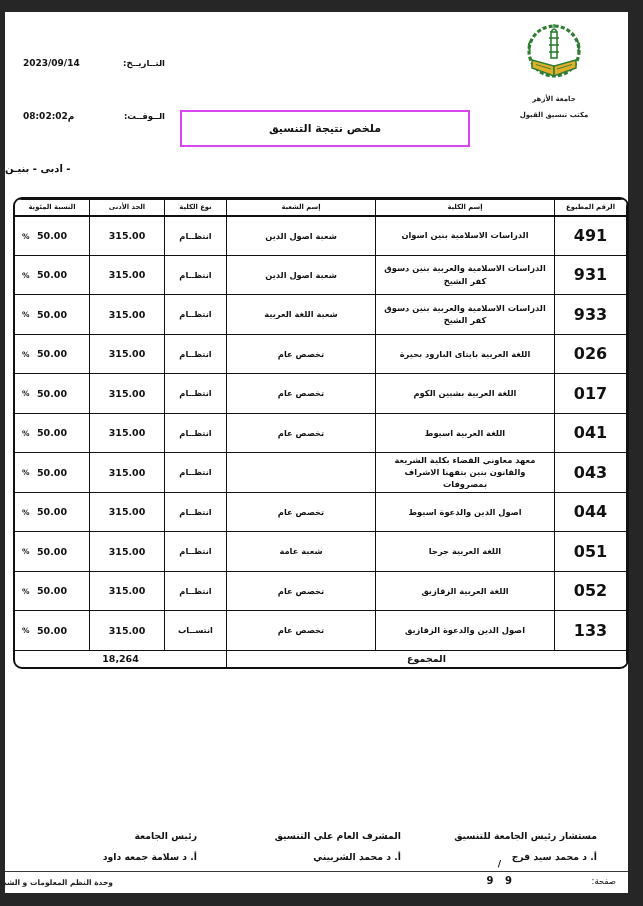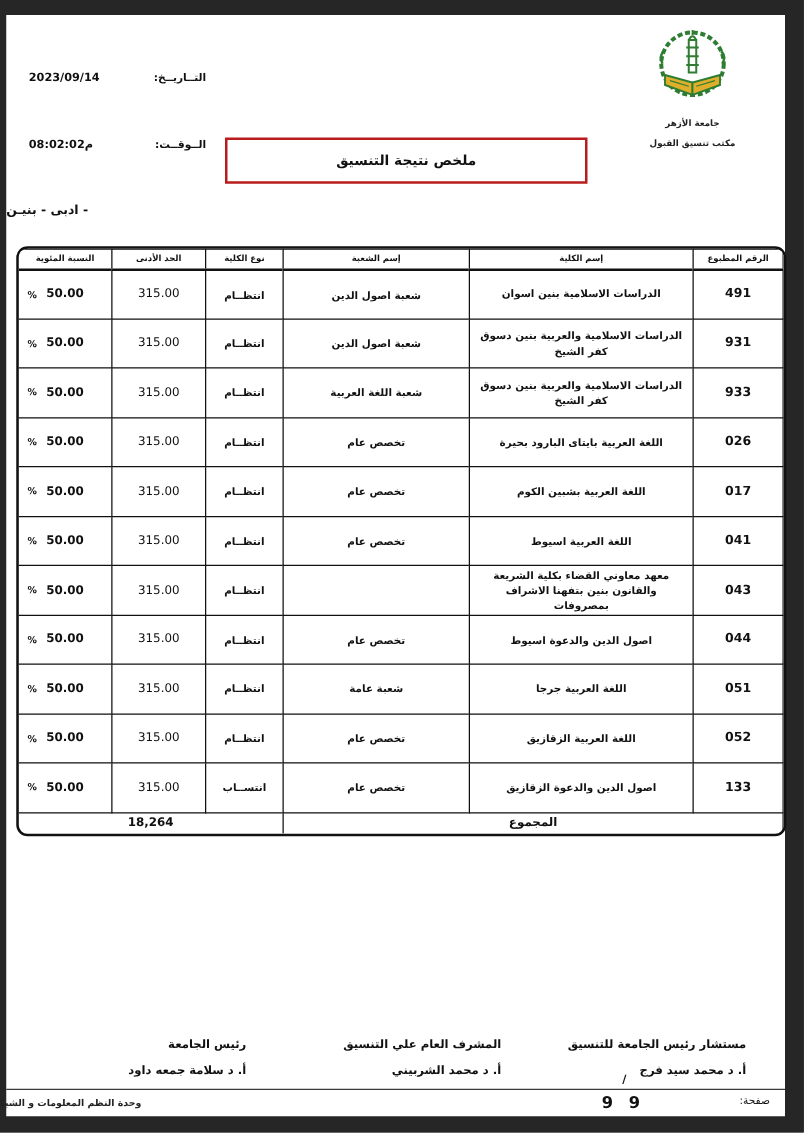--- a/index.html
+++ b/index.html
@@ -52,21 +52,21 @@
   .logo-svg { display: block; margin: 0 auto; }
   .org-line { font-size: 7px; font-weight: bold; color: #222; margin-top: 9px; }
   .org-line2 { font-size: 7px; font-weight: bold; color: #222; margin-top: 8px; }
 
   .title-box {
     position: absolute;
     top: 98px;
     left: 175px;
     width: 290px;
     height: 37px;
-    border: 2px solid #b91c1c;
+    border: 2px solid #d946ef;
     display: flex;
     align-items: center;
     justify-content: center;
   }
   .title-text { font-size: 11px; font-weight: bold; color: #111; }
 
   .subtitle {
     position: absolute;
     top: 151px;
     left: 0;
@@ -107,25 +107,25 @@
     color: #111;
   }
   thead th {
     height: 16px;
     font-size: 6.8px;
     font-weight: bold;
     border-bottom: 2px solid #111;
     background: #fff;
   }
   tbody td { height: 39.5px; }
-  td.c-code { font-size: 10px; font-weight: bold; margin-left: 11px; }
+  td.c-code { font-size: 16px; font-weight: bold; margin-left: 11px; }
   td.c-college { font-size: 8.3px; font-weight: 600; padding: 0 6px; line-height: 1.5; }
   td.c-branch { font-size: 8.3px; font-weight: 600; }
   td.c-type { font-size: 8.3px; font-weight: 600; }
-  td.c-min { font-size: 9.5px; font-weight: normal; }
+  td.c-min { font-size: 9.5px; font-weight: bold; }
   td.c-pct { font-size: 9.5px; font-weight: bold; position: relative; }
   .pct-sign {
     position: absolute;
     left: 7px;
     top: 50%;
     transform: translateY(-50%);
     font-size: 7.5px;
     font-weight: bold;
   }
   tfoot td {
@@ -167,21 +167,21 @@
     top: 864px;
     right: 12px;
     font-size: 8.5px;
     font-weight: normal;
     color: #111;
   }
   .footer-page-num {
     position: absolute;
     top: 863px;
     right: 112px;
-    font-size: 13px;
+    font-size: 10px;
     font-weight: bold;
     color: #111;
     direction: ltr;
     letter-spacing: 4px;
   }
   .footer-unit {
     position: absolute;
     top: 866px;
     right: 515px;
     width: 105px;

